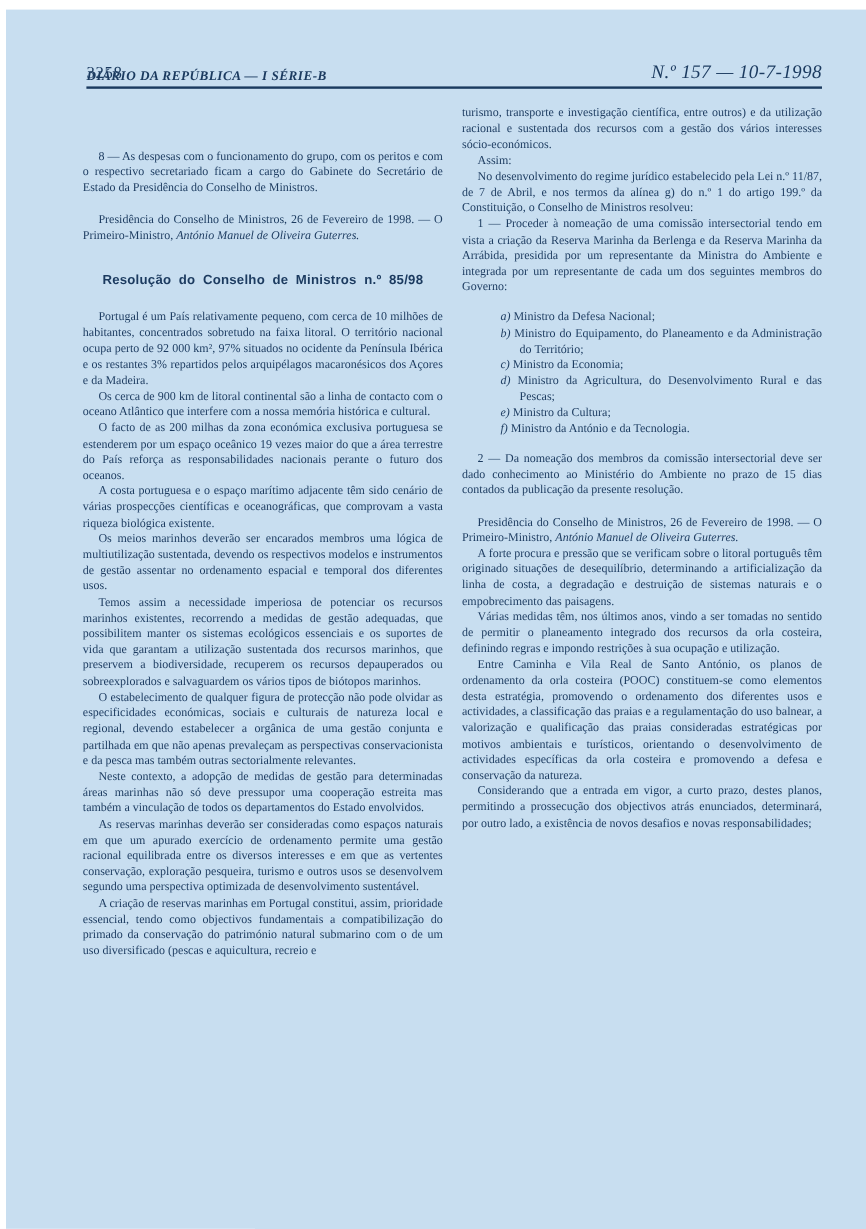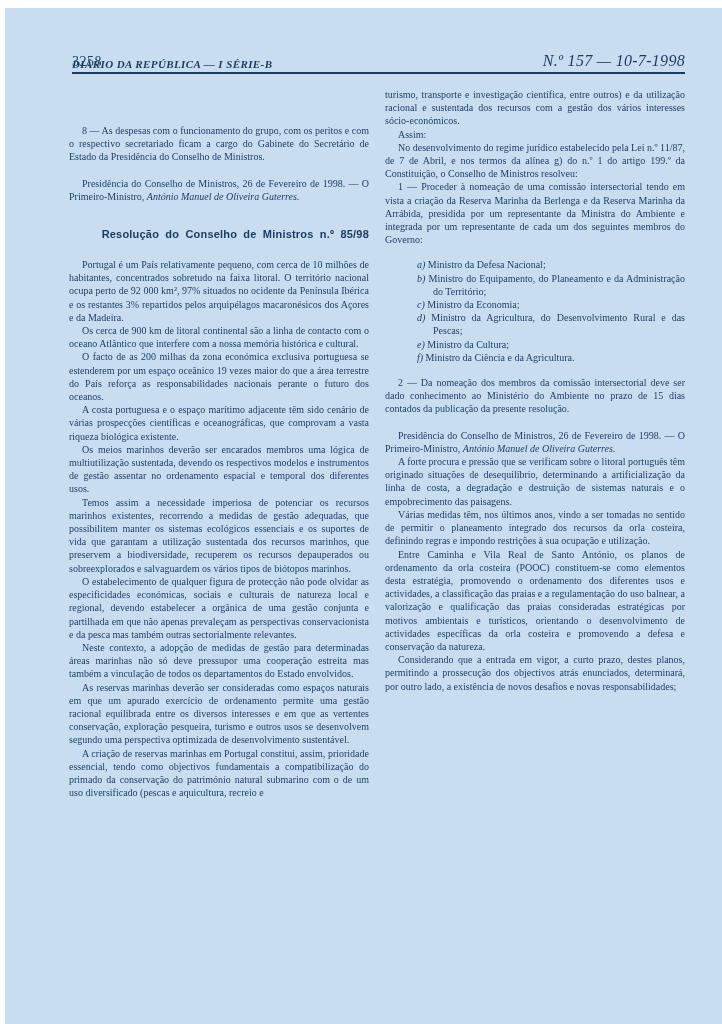--- a/index.html
+++ b/index.html
@@ -40,21 +40,21 @@
   }
   .col-left  { left: 64px; margin-top: 36px; }
   .col-right { left: 380px; }
   p { margin: 0; }
   p.indent { text-indent: 13px; }
   .it { font-style: italic; }
   .signoff { margin-top: 13px; text-indent: 13px; }
   .res-heading {
     font-family: "Liberation Sans", sans-serif;
     font-weight: bold; font-size: 11px; color: #1b3a5f;
-    text-align: right; word-spacing: 3px; letter-spacing: 0.2px;
+    text-align: center; word-spacing: 3px; letter-spacing: 0.2px;
     margin: 25px 0 17px 0; line-height: 13px;
   }
   ol.gov-list {
     list-style: none; margin: 12px 0 12px 0; padding: 0 0 0 32px;
   }
   ol.gov-list li {
     text-indent: -16px; padding-left: 16px; text-align: justify;
   }
 </style>
 </head>
@@ -93,21 +93,21 @@
       <p class="indent">Assim:</p>
       <p class="indent">No desenvolvimento do regime jurídico estabelecido pela Lei n.º 11/87, de 7 de Abril, e nos termos da alínea g) do n.º 1 do artigo 199.º da Constituição, o Conselho de Ministros resolveu:</p>
       <p class="indent">1 — Proceder à nomeação de uma comissão intersectorial tendo em vista a criação da Reserva Marinha da Berlenga e da Reserva Marinha da Arrábida, presidida por um representante da Ministra do Ambiente e integrada por um representante de cada um dos seguintes membros do Governo:</p>
 
       <ol class="gov-list">
         <li><span class="it">a)</span><span> Ministro da Defesa Nacional;</span></li>
         <li><span class="it">b)</span><span> Ministro do Equipamento, do Planeamento e da Administração do Território;</span></li>
         <li><span class="it">c)</span><span> Ministro da Economia;</span></li>
         <li><span class="it">d)</span><span> Ministro da Agricultura, do Desenvolvimento Rural e das Pescas;</span></li>
         <li><span class="it">e)</span><span> Ministro da Cultura;</span></li>
-        <li><span class="it">f)</span><span> Ministro da Ciência e da Agricultura.</span></li>
+        <li><span class="it">f)</span><span> Ministro da António e da Tecnologia.</span></li>
       </ol>
 
       <p class="indent">2 — Da nomeação dos membros da comissão intersectorial deve ser dado conhecimento ao Ministério do Ambiente no prazo de 15 dias contados da publicação da presente resolução.</p>
       <p class="signoff"><span>Presidência do Conselho de Ministros, 26 de Fevereiro de 1998. — O Primeiro-Ministro, </span><span class="it">António Manuel de Oliveira Guterres.</span></p>
 
 
       <p class="indent">A forte procura e pressão que se verificam sobre o litoral português têm originado situações de desequilíbrio, determinando a artificialização da linha de costa, a degradação e destruição de sistemas naturais e o empobrecimento das paisagens.</p>
       <p class="indent">Várias medidas têm, nos últimos anos, vindo a ser tomadas no sentido de permitir o planeamento integrado dos recursos da orla costeira, definindo regras e impondo restrições à sua ocupação e utilização.</p>
       <p class="indent">Entre Caminha e Vila Real de Santo António, os planos de ordenamento da orla costeira (POOC) constituem-se como elementos desta estratégia, promovendo o ordenamento dos diferentes usos e actividades, a classificação das praias e a regulamentação do uso balnear, a valorização e qualificação das praias consideradas estratégicas por motivos ambientais e turísticos, orientando o desenvolvimento de actividades específicas da orla costeira e promovendo a defesa e conservação da natureza.</p>
       <p class="indent">Considerando que a entrada em vigor, a curto prazo, destes planos, permitindo a prossecução dos objectivos atrás enunciados, determinará, por outro lado, a existência de novos desafios e novas responsabilidades;</p>

